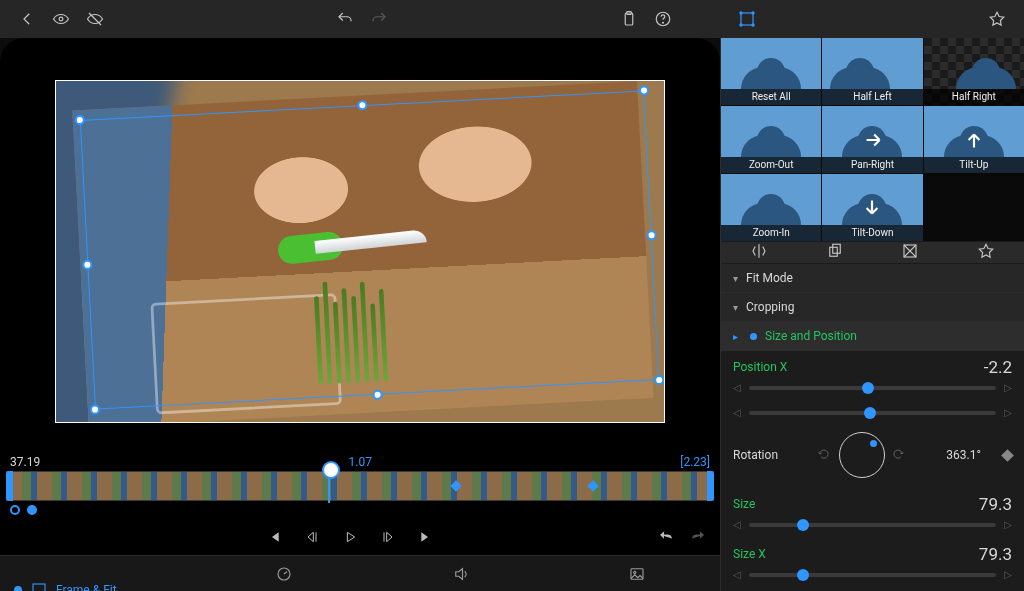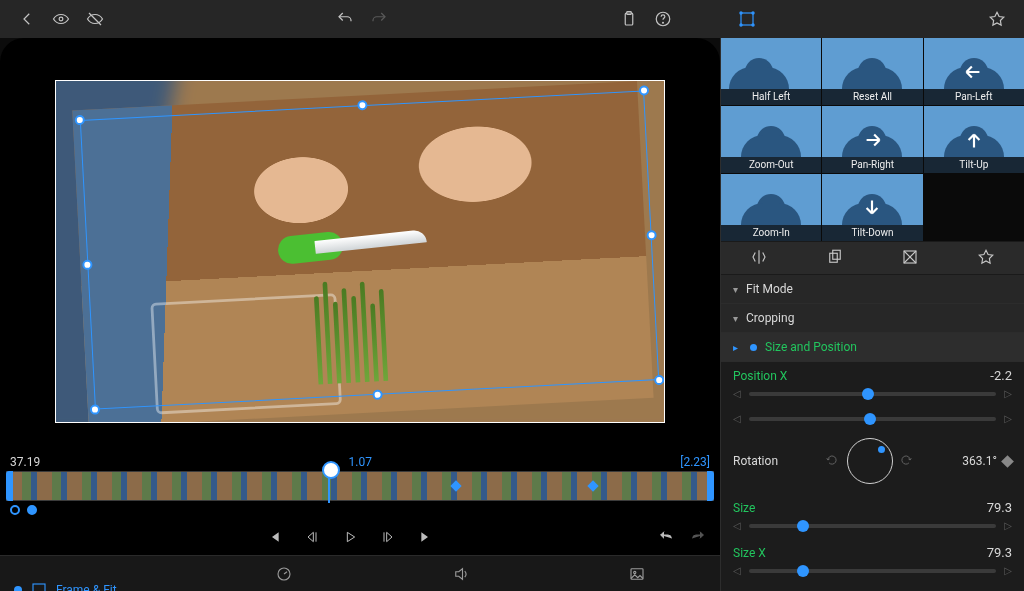--- a/index.html
+++ b/index.html
@@ -155,33 +155,33 @@
   .section{padding:7px 12px;border-bottom:1px solid #2c2c2c;display:flex;align-items:center;gap:8px;background:#272727;}
   .section.sub{background:#2d2d2d;}
   .section .chev{color:#999;font-size:10px;}
   .section.active .title{color:#22c55e;}
   .section .kfdot{width:7px;height:7px;background:#2f95ff;border-radius:50%;margin-left:4px;}
   .props{background:#1c1c1c;}
 
   .prop{padding:6px 12px 8px;}
   .prop .row1{display:flex;justify-content:space-between;align-items:center;margin-bottom:5px;}
   .prop .label{color:#22c55e;font-size:12px;}
-  .prop .val{color:#d8d8d8;font-size:13px;}
+  .prop .val{color:#d8d8d8;font-size:17px;}
   .kf-dia{width:9px;height:9px;background:#888;transform:rotate(45deg);}
   .slider-row{display:flex;align-items:center;gap:8px;}
   .slider-row .arr{color:#5a5a5a;font-size:10px;}
   .slider{flex:1;height:4px;background:#3a3a3a;border-radius:2px;position:relative;}
   .slider .knob{position:absolute;top:-4px;width:12px;height:12px;background:#2f95ff;border-radius:50%;margin-left:-6px;}
 
   .rot-row{display:flex;align-items:center;justify-content:space-between;padding:6px 12px 10px;}
   .rot-dial{width:46px;height:46px;border:1.5px solid #d0d0d0;border-radius:50%;position:relative;}
   .rot-dial .dot{position:absolute;width:7px;height:7px;background:#2f95ff;border-radius:50%;top:7px;right:7px;}
   .rot-arr{width:16px;color:#6a6a6a;}
   .rot-arr svg{width:14px;height:14px;stroke:currentColor;fill:none;stroke-width:1.5;}
-  .rot-right{display:flex;align-items:center;gap:6px;}
+  .rot-right{display:flex;align-items:center;gap:22px;}
 </style>
 </head>
 <body>
 
 <div class="topbar">
   <div class="icon-btn">
       <svg viewBox="0 0 24 24">
         <path d="M15 5l-7 7 7 7"></path>
       </svg>
     </div>
@@ -370,45 +370,40 @@
             <circle cx="9" cy="10" r="1.5"></circle>
             <path d="M4 18l5-5 4 4 3-3 4 4"></path>
           </svg>
         </div>
       <div style="width:20px"></div>
     </div>
   </div>
 
   <div class="right">
     <div class="presets">
+      <div class="preset">
+          <div class="sil">
+            <div class="sil-body"></div>
+            <div class="sil-head"></div>
+          </div>
+          <div class="lbl">Reset All</div>
+        </div>
       <div class="preset half-left">
           <div class="sil">
             <div class="sil-body"></div>
             <div class="sil-head"></div>
           </div>
           <div class="lbl">Half Left</div>
         </div>
-      <div class="preset">
-          <div class="sil">
-            <div class="sil-body"></div>
-            <div class="sil-head"></div>
-          </div>
-          <div class="lbl">Reset All</div>
-        </div>
-      <div class="preset">
-          <div class="sil">
-            <div class="sil-body"></div>
-            <div class="sil-head"></div>
-          </div>
-          <div class="arrow">
-            <svg viewBox="0 0 24 24">
-              <path d="M17 12H5m0 0l5-5m-5 5l5 5"></path>
-            </svg>
-          </div>
-          <div class="lbl">Pan-Left</div>
+      <div class="preset checker half-right">
+          <div class="sil">
+            <div class="sil-body"></div>
+            <div class="sil-head"></div>
+          </div>
+          <div class="lbl">Half Right</div>
         </div>
       <div class="preset">
           <div class="sil">
             <div class="sil-body"></div>
             <div class="sil-head"></div>
           </div>
           <div class="lbl">Zoom-Out</div>
         </div>
       <div class="preset">
           <div class="sil">

